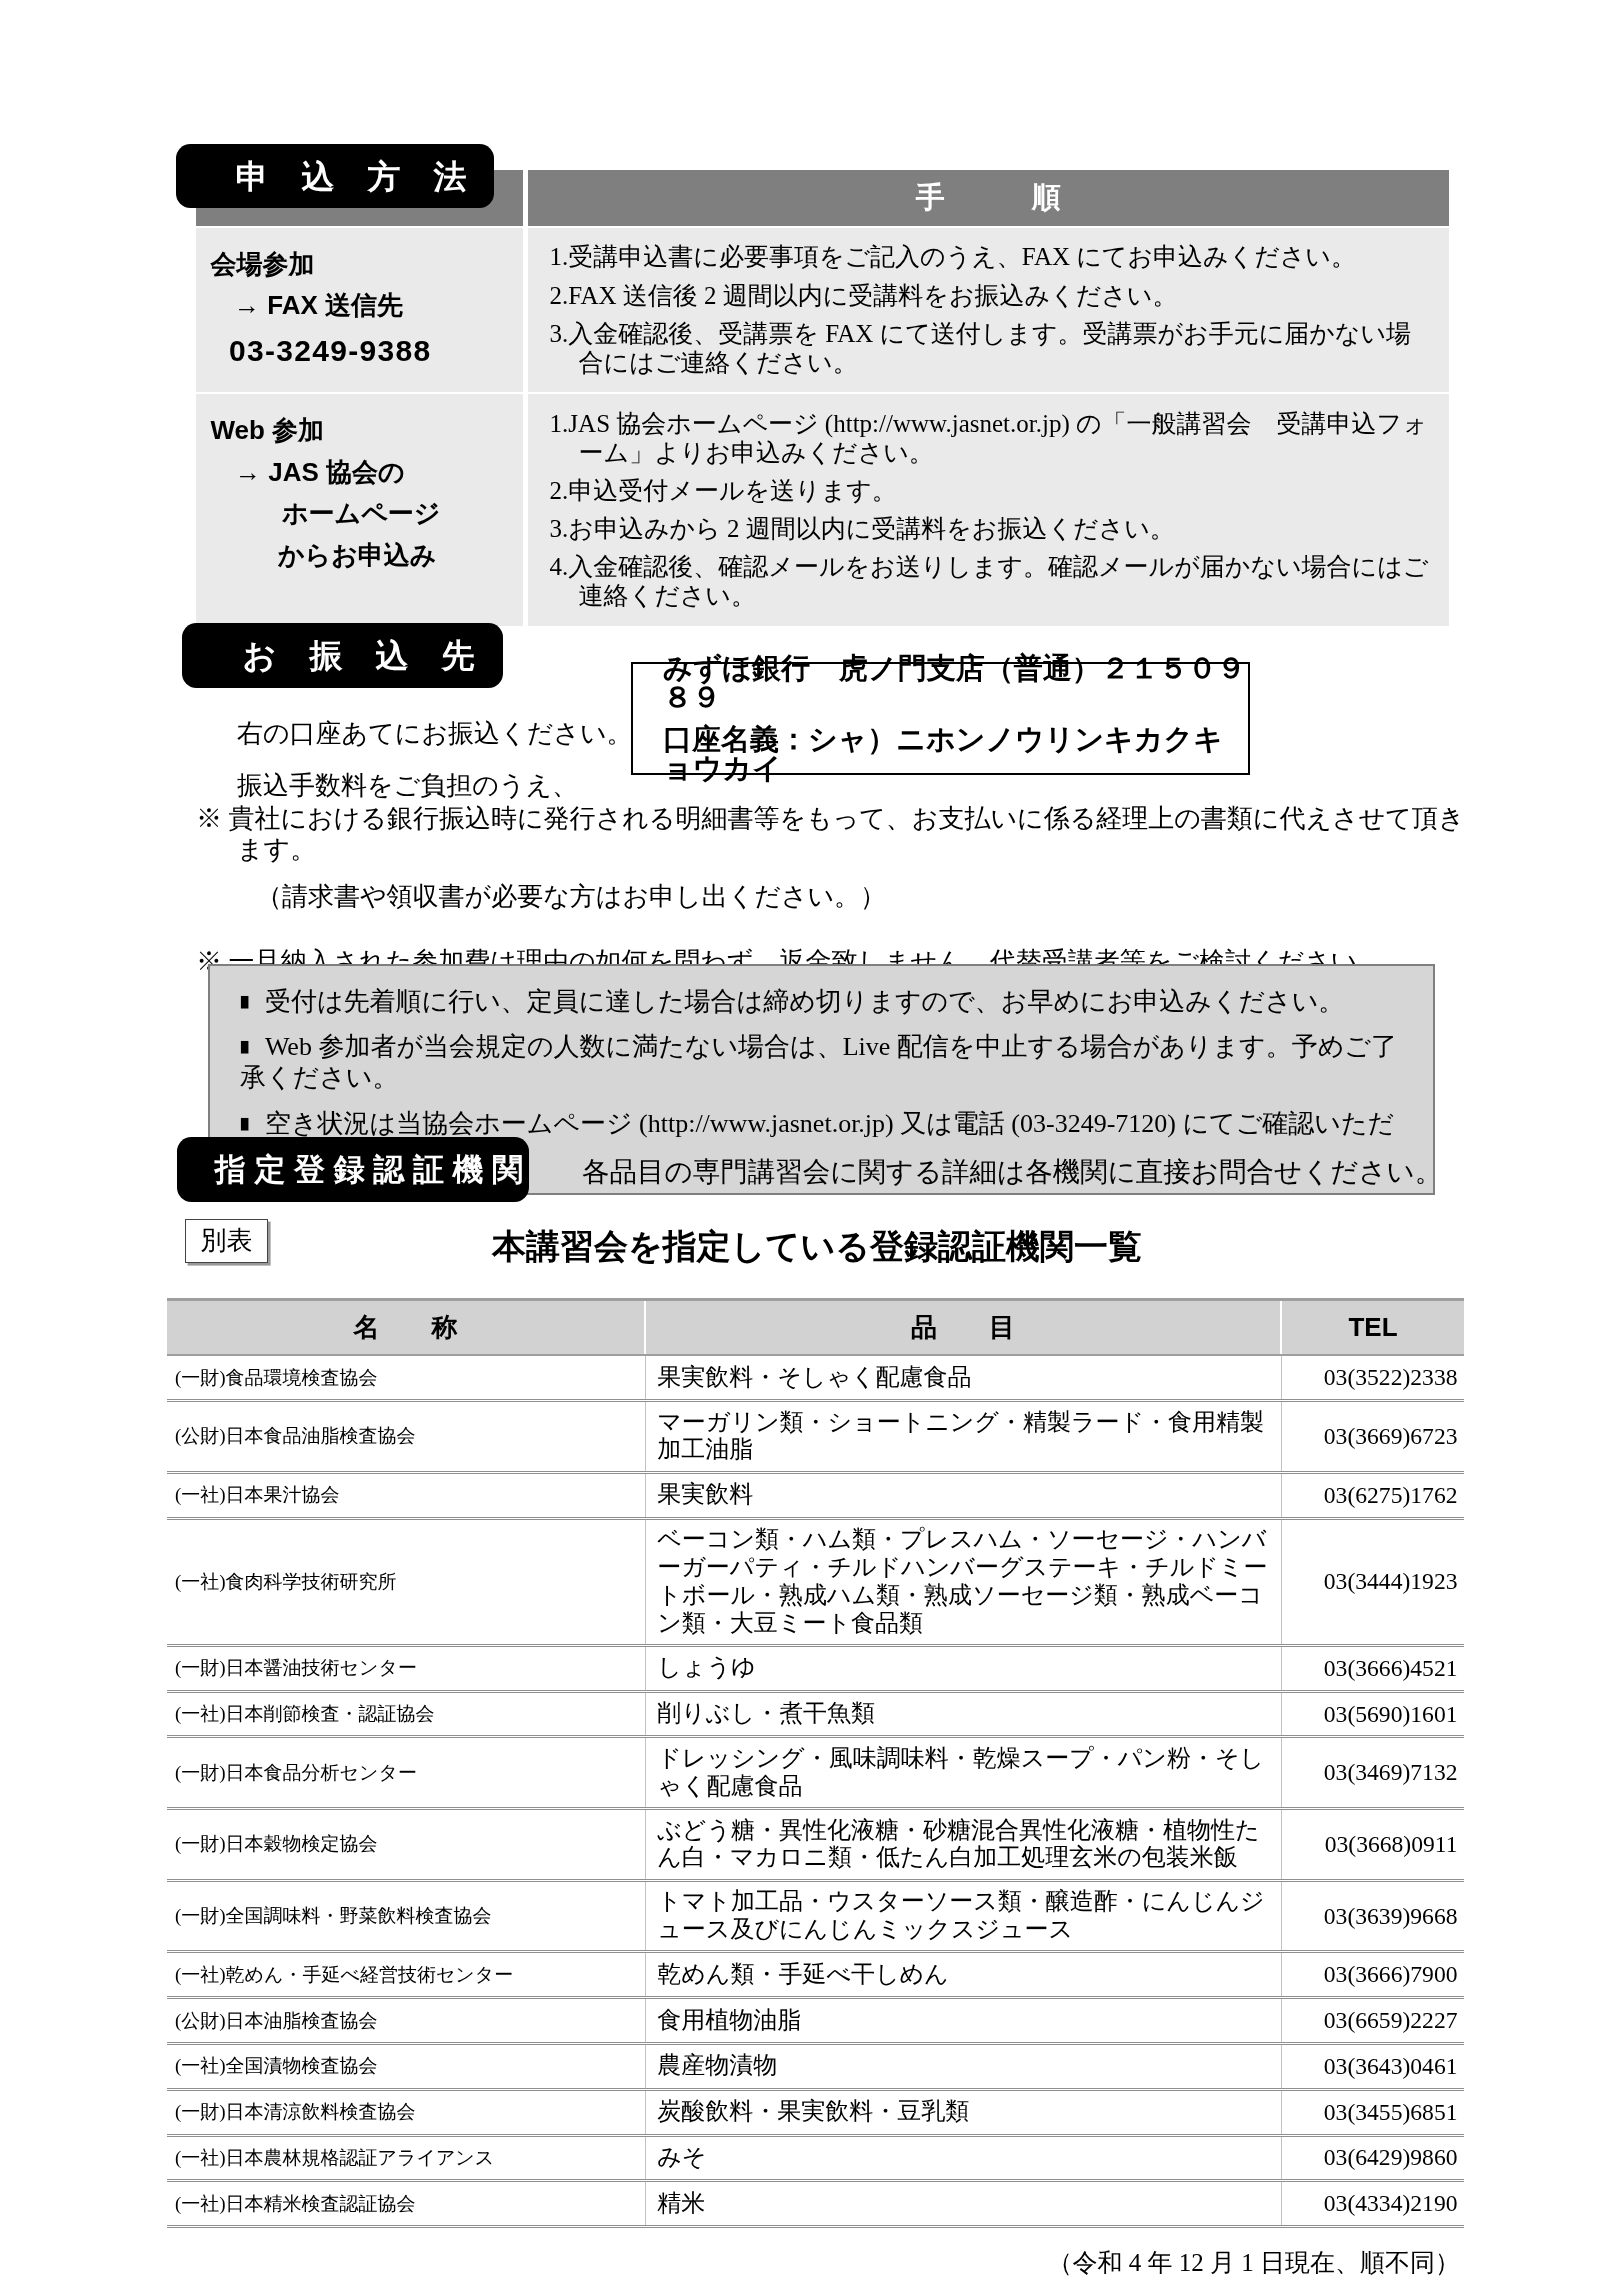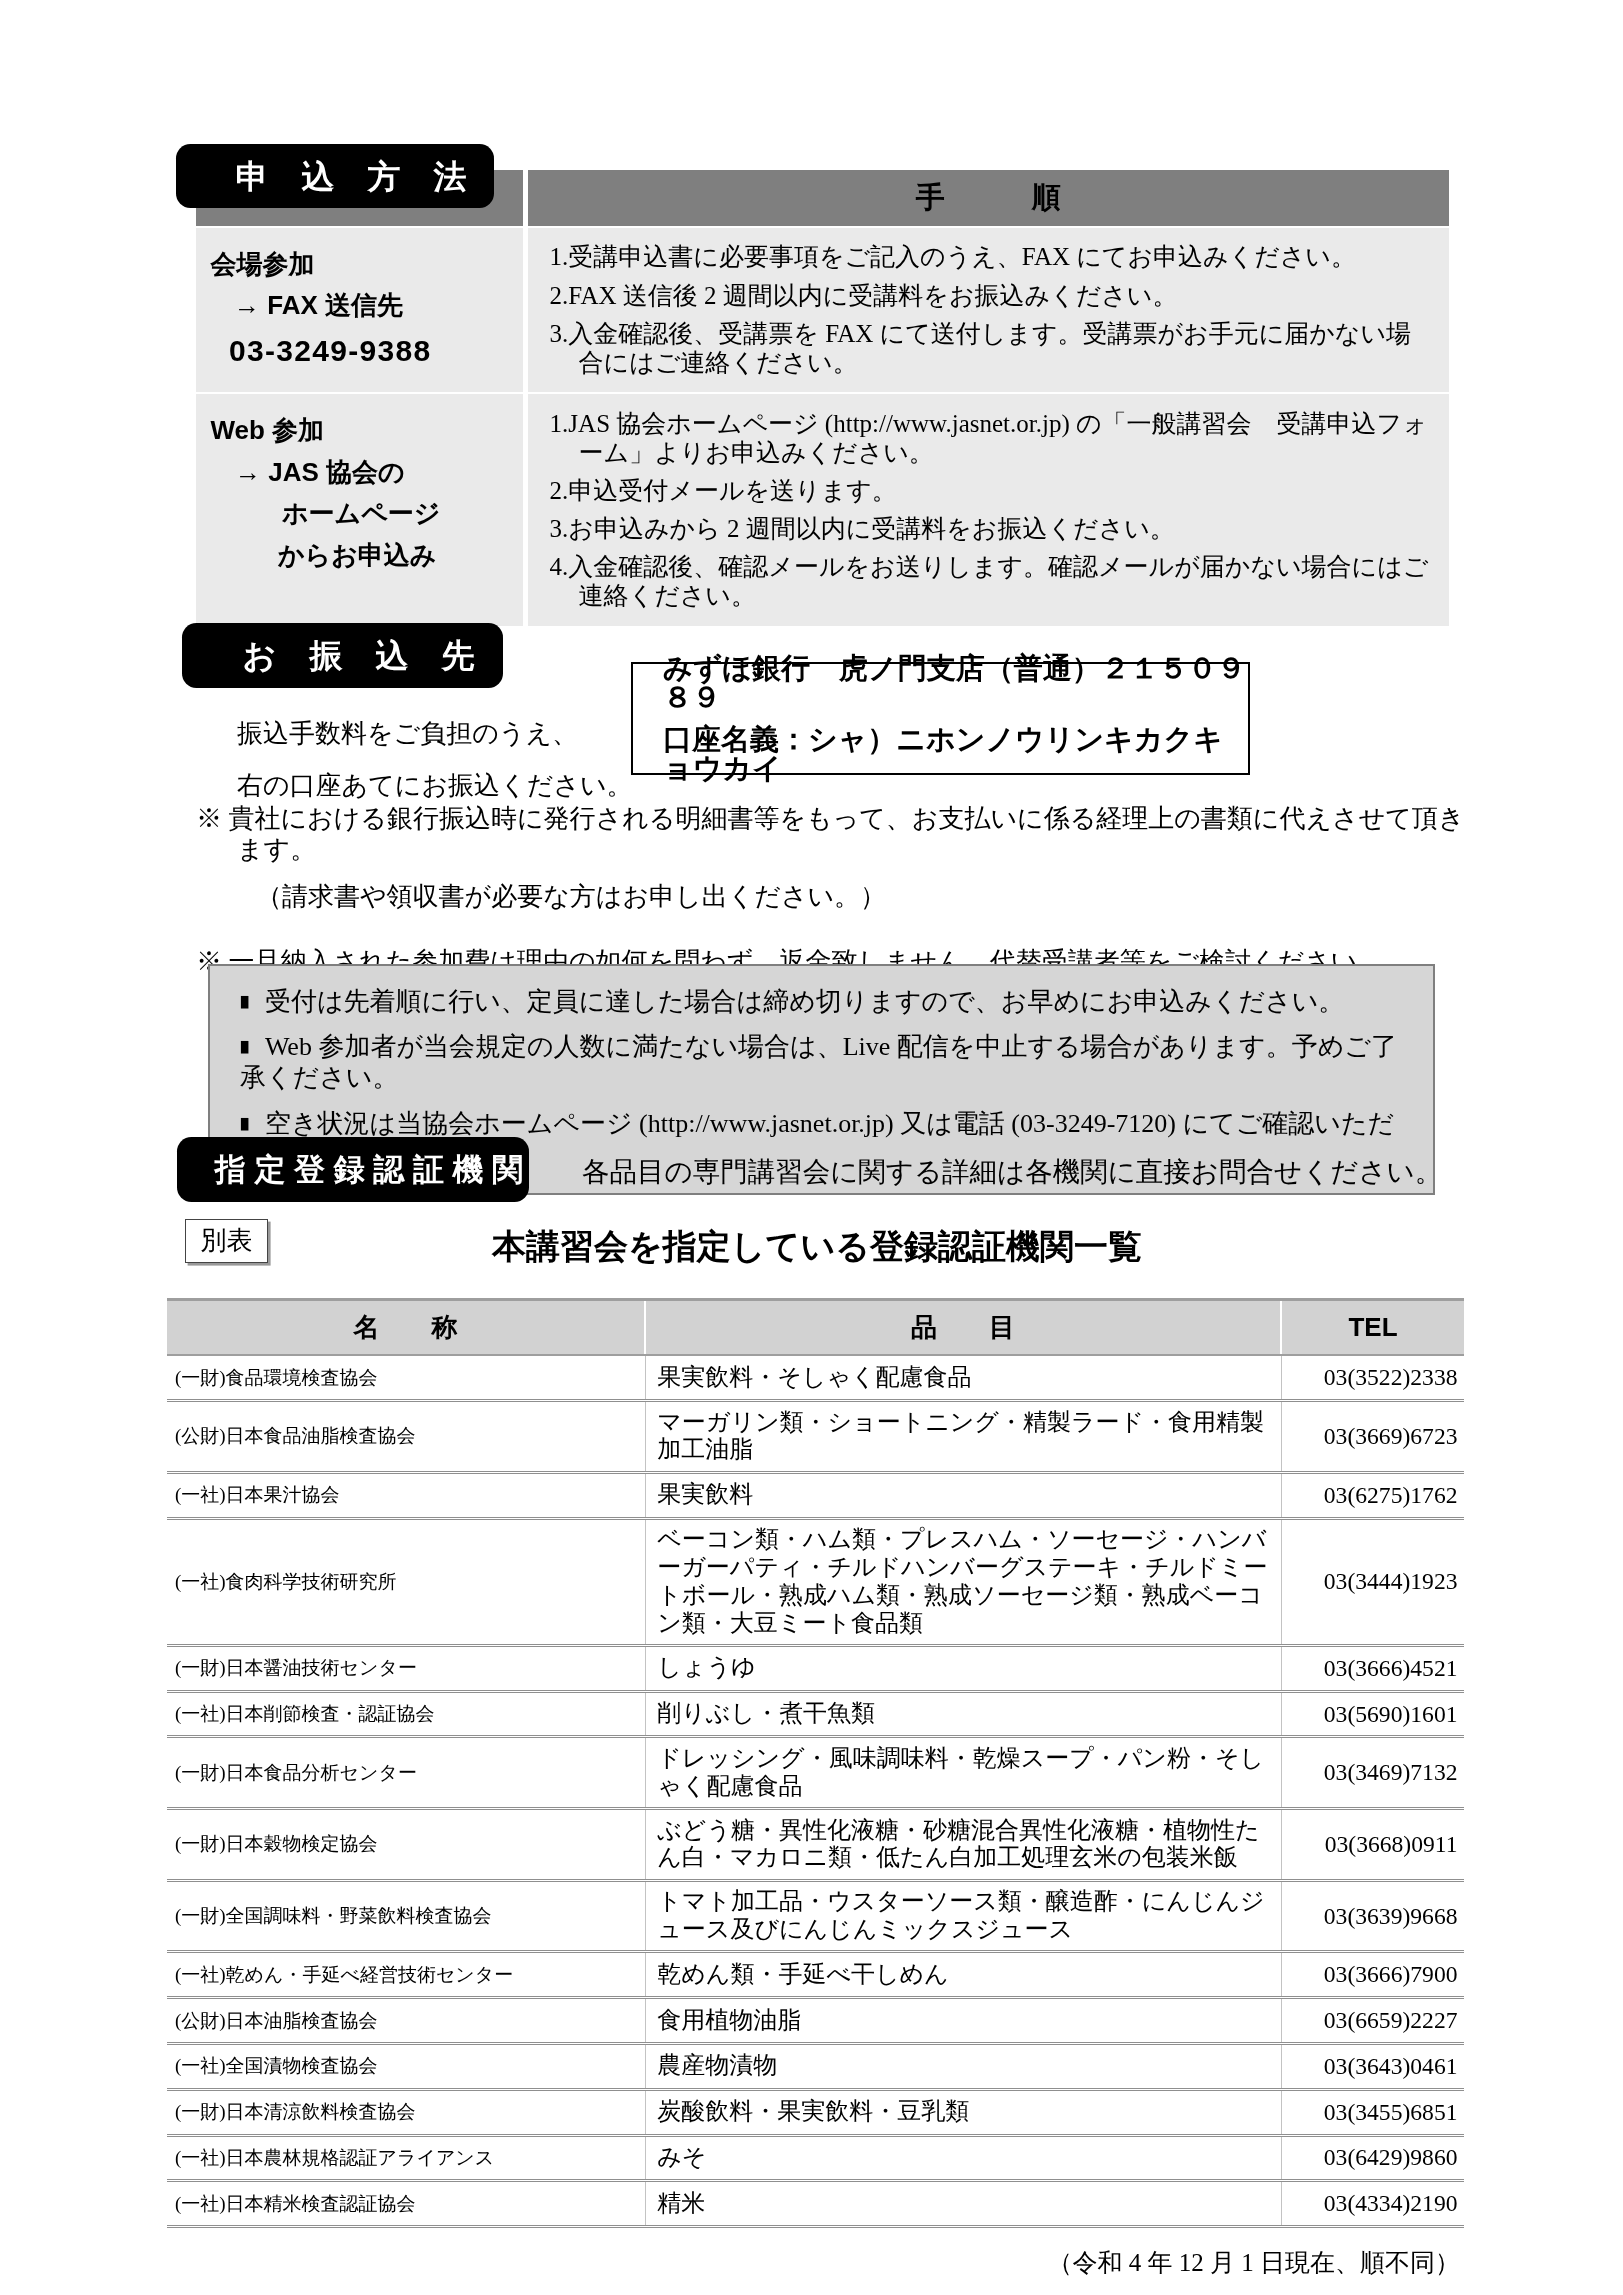--- a/index.html
+++ b/index.html
@@ -17,21 +17,21 @@
     font-size:33px; line-height:1;padding-left:32px;
   }
 
   
   .table1 { position:absolute; left:196px; top:170px; width:1253px; }
   #apply-label { left:-20px; top:-26px; width:286px; height:64px; z-index:2; position:absolute; }
   .t1-header { display:flex; height:56px; }
   .t1-hcell { background:#7f7f7f; }
   .t1-hcell.left { width:327px; margin-right:4.6px; }
   .t1-hcell.right {
-    flex:1; color:#000000; display:flex; align-items:center; justify-content:center;
+    flex:1; color:#ffffff; display:flex; align-items:center; justify-content:center;
     font-family:"Liberation Sans","DejaVu Sans",sans-serif; font-weight:bold; font-size:29px;
   }
   .t1-row { display:flex; margin-top:2px; }
   .mcell {
     width:327px; margin-right:4.6px; background:#eaeaea; box-sizing:border-box;
     font-family:"Liberation Sans","DejaVu Sans",sans-serif; font-weight:bold;
     font-size:26px; line-height:1.6; padding:15.7px 0;
   }
   .mcell .l1 { padding-left:14.4px; }
   .r1 .l2 { padding-left:38px; }
@@ -141,22 +141,22 @@
         <div class="step">3.お申込みから 2 週間以内に受講料をお振込ください。</div>
         <div class="step">4.入金確認後、確認メールをお送りします。確認メールが届かない場合にはご連絡ください。</div>
       </div>
     </div>
   </div>
 
   <div class="label-box" id="transfer-label">
     <span>お　振　込　先</span>
   </div>
   <div id="transfer-note">
+    <div>右の口座あてにお振込ください。</div>
     <div>振込手数料をご負担のうえ、</div>
-    <div>右の口座あてにお振込ください。</div>
   </div>
   <div id="bank-box">
     <div>みずほ銀行　虎ノ門支店（普通）２１５０９８９</div>
     <div>口座名義：シャ）ニホンノウリンキカクキョウカイ</div>
   </div>
 
   <div id="notes">
     <div class="note">※ 貴社における銀行振込時に発行される明細書等をもって、お支払いに係る経理上の書類に代えさせて頂きます。</div>
     <div class="note-sub">（請求書や領収書が必要な方はお申し出ください。）</div>
     <div class="note n2">※ 一旦納入された参加費は理由の如何を問わず、返金致しません。代替受講者等をご検討ください。</div>

